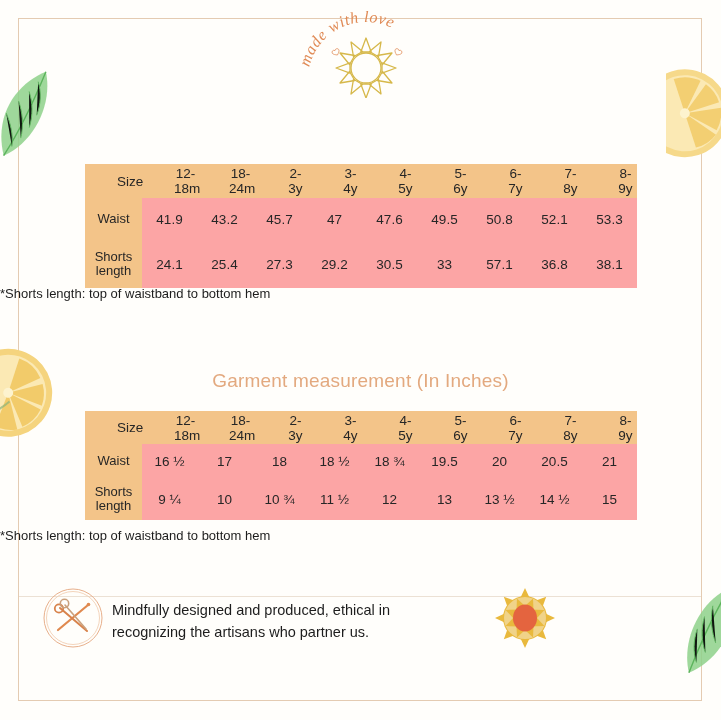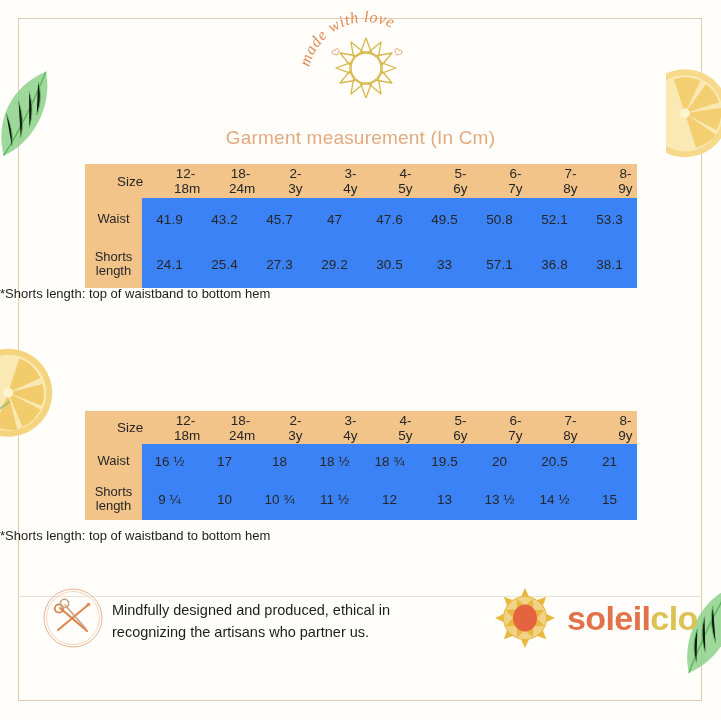--- a/index.html
+++ b/index.html
@@ -84,21 +84,21 @@
   }
   table.sizetable thead th {
     background: #f3c489;
     height: 34px;
     font-size: 13.5px;
     padding-left: 32px;
   }
   #table-inches thead th { height: 33px; }
 
   table.sizetable tbody td {
-    background: #3b82f6;
+    background: #fca5a5;
     margin-left: 12px;
   }
   table.sizetable tbody th.rowhead {
     background: #f3c489;
     text-align: center;
     line-height: 1.05;
     font-size: 13px;
   }
   
   .col-label { width: 57px; }
@@ -260,21 +260,20 @@
           <path d="M0,-30 L5.2,-16 L-5.2,-16 Z" transform="rotate(240)"></path>
           <path d="M0,-30 L5.2,-16 L-5.2,-16 Z" transform="rotate(270)"></path>
           <path d="M0,-30 L5.2,-16 L-5.2,-16 Z" transform="rotate(300)"></path>
           <path d="M0,-30 L5.2,-16 L-5.2,-16 Z" transform="rotate(330)"></path>
         </g>
         <circle cx="0" cy="0" r="15" fill="none" stroke="#d6b84a" stroke-width="1.3"></circle>
       </g>
     </svg>
   </div>
 
-  <div class="section-title" id="title-cm">Garment measurement (In Cm)</div>
 
   <table class="sizetable" id="table-cm">
     <colgroup>
       <col class="col-label">
         <col class="col-size">
         <col class="col-size">
         <col class="col-size">
       <col class="col-size">
         <col class="col-size">
         <col class="col-size">
@@ -319,20 +318,21 @@
         <td>33</td>
         <td>57.1</td>
         <td>36.8</td>
         <td>38.1</td>
       </tr>
     </tbody>
   </table>
 
   <div class="footnote" id="footnote-cm">*Shorts length: top of waistband to bottom hem</div>
 
+  <div class="section-title" id="title-inches">Garment measurement (In Inches)</div>
 
   <table class="sizetable" id="table-inches">
     <colgroup>
       <col class="col-label">
         <col class="col-size">
         <col class="col-size">
         <col class="col-size">
       <col class="col-size">
         <col class="col-size">
         <col class="col-size">
@@ -431,19 +431,16 @@
             <path d="M0,-21 L6,-8 L-6,-8 Z" transform="rotate(202.5)"></path>
             <path d="M0,-21 L6,-8 L-6,-8 Z" transform="rotate(247.5)"></path>
             <path d="M0,-21 L6,-8 L-6,-8 Z" transform="rotate(292.5)"></path>
             <path d="M0,-21 L6,-8 L-6,-8 Z" transform="rotate(337.5)"></path>
           </g>
           <ellipse cx="0" cy="0" rx="12" ry="13.5" fill="#e4643f"></ellipse>
         </g>
       </svg>
     </div>
 
-    <div id="brand-wordmark">
-      <span class="soleil">soleil</span><span class="clo">clo</span>
-    </div>
 
   </div>
 
 </div>
 
 </body></html>

